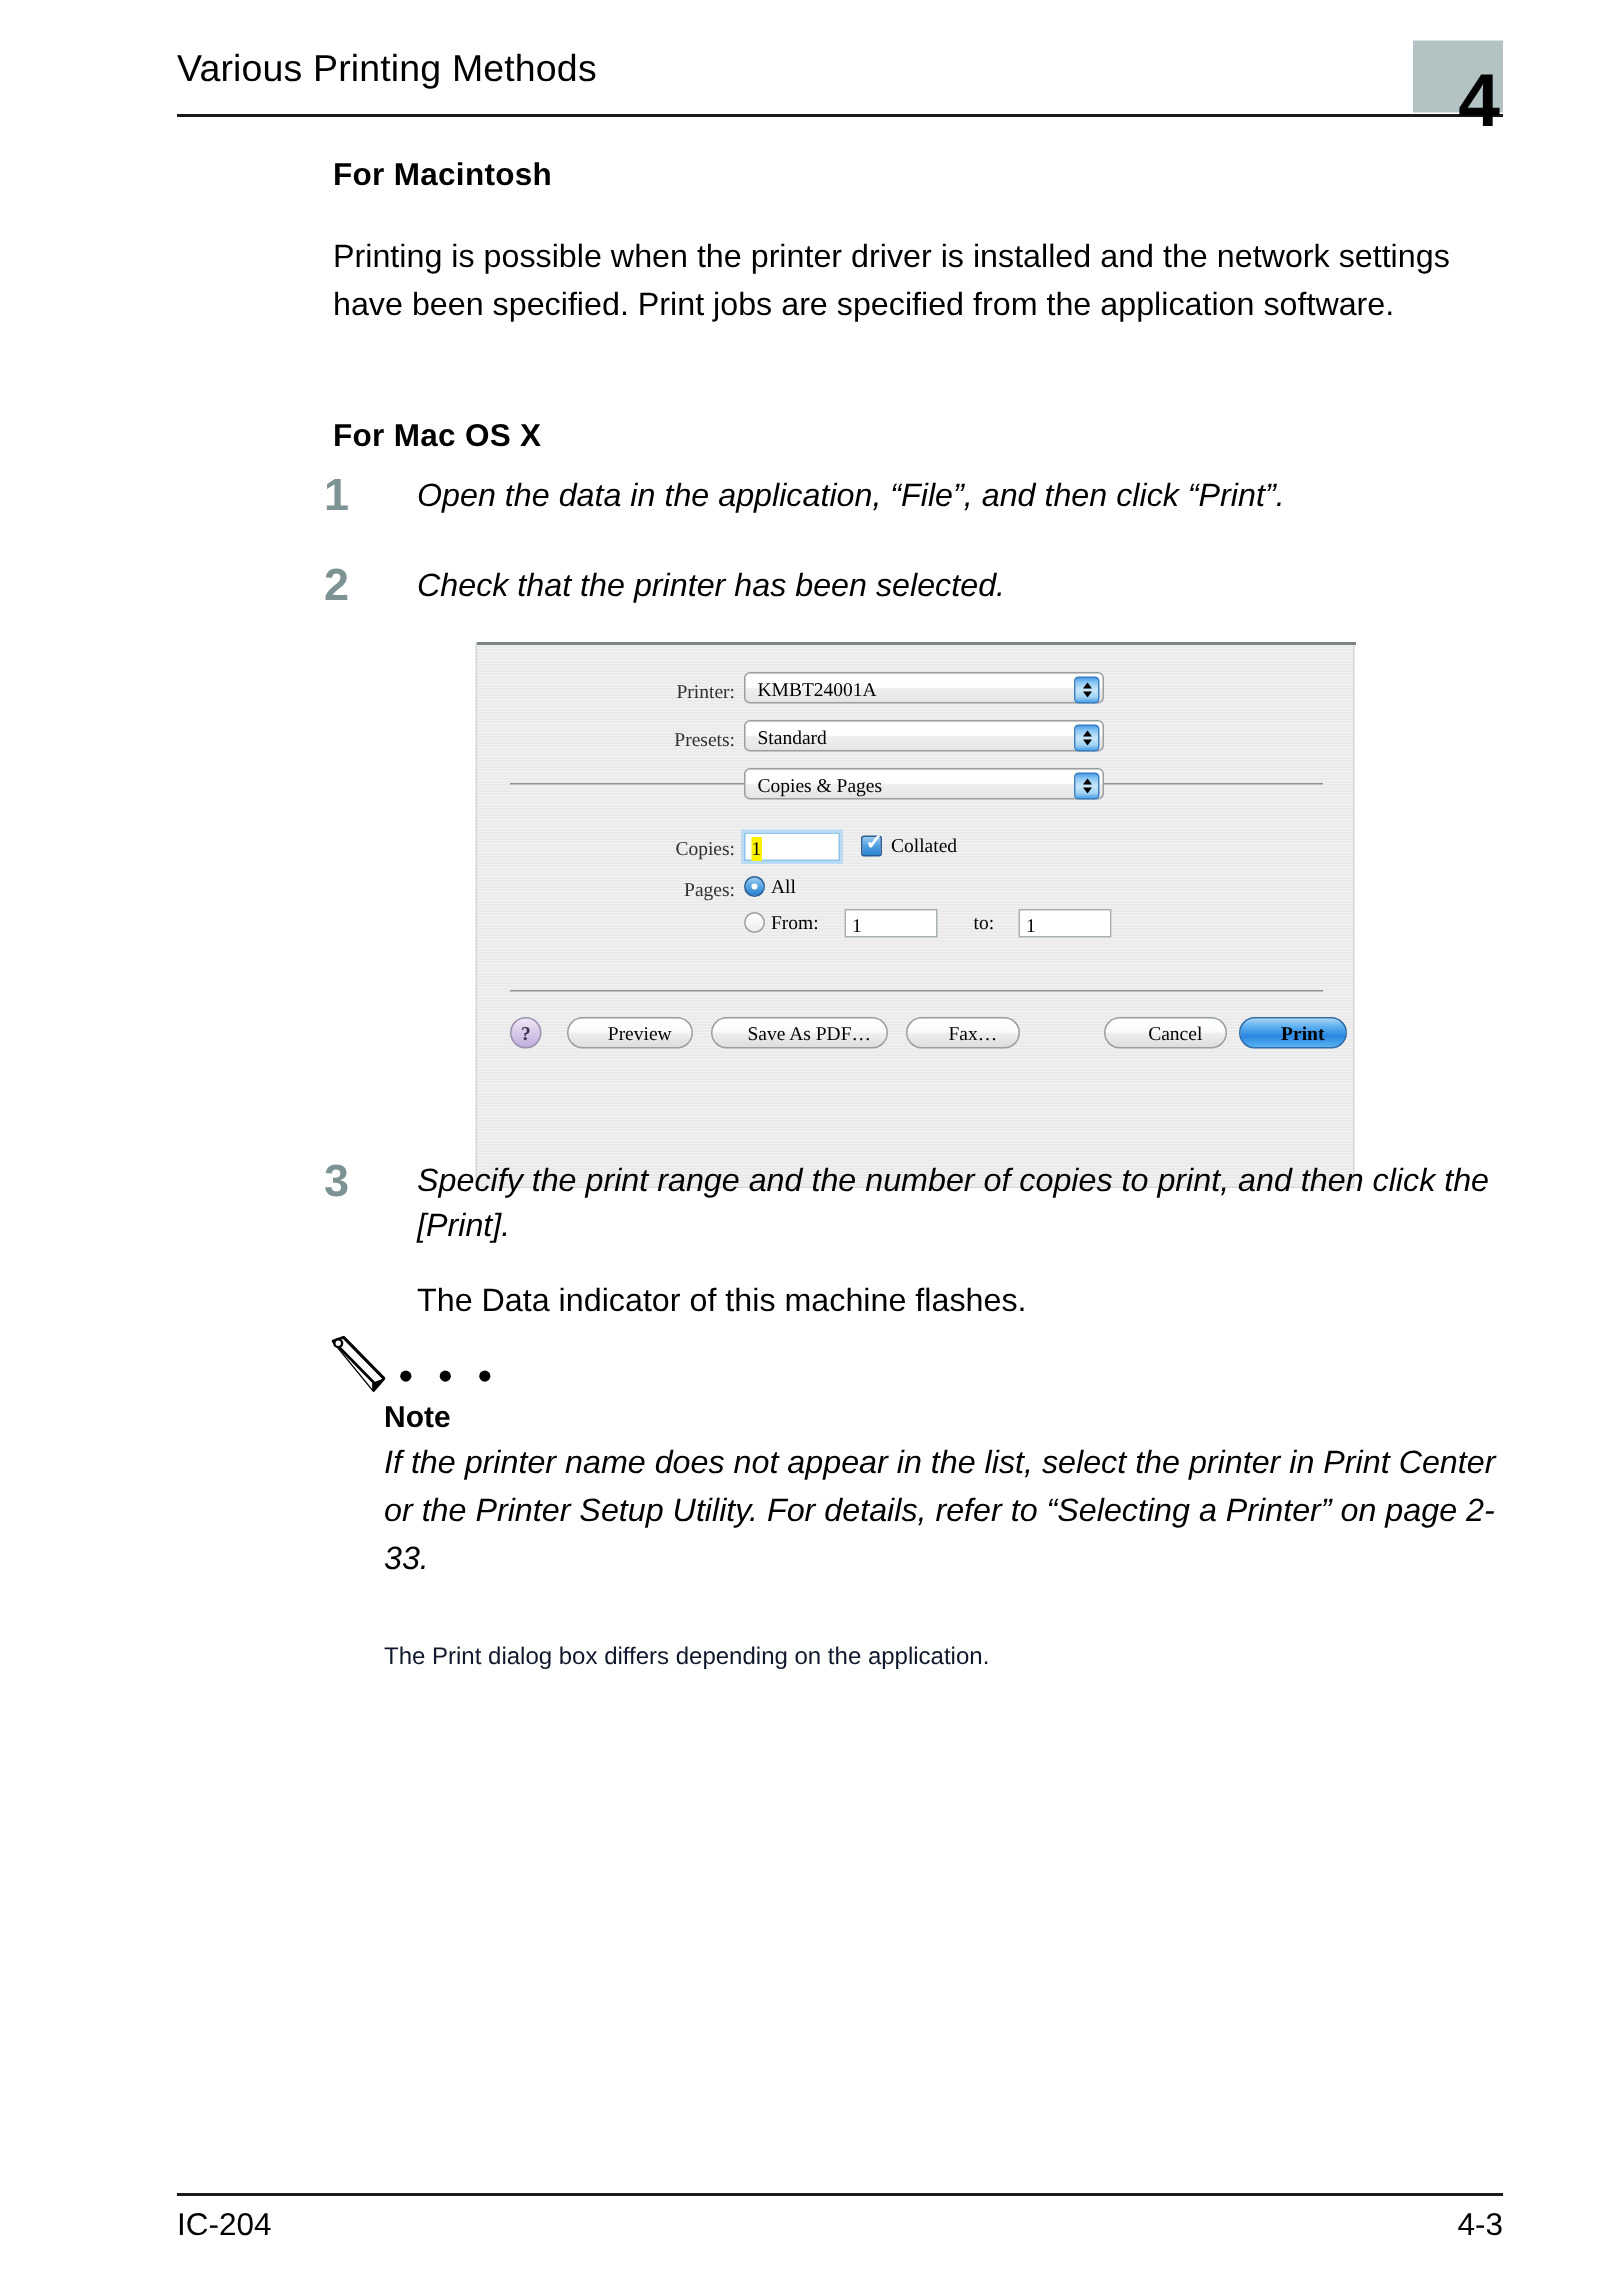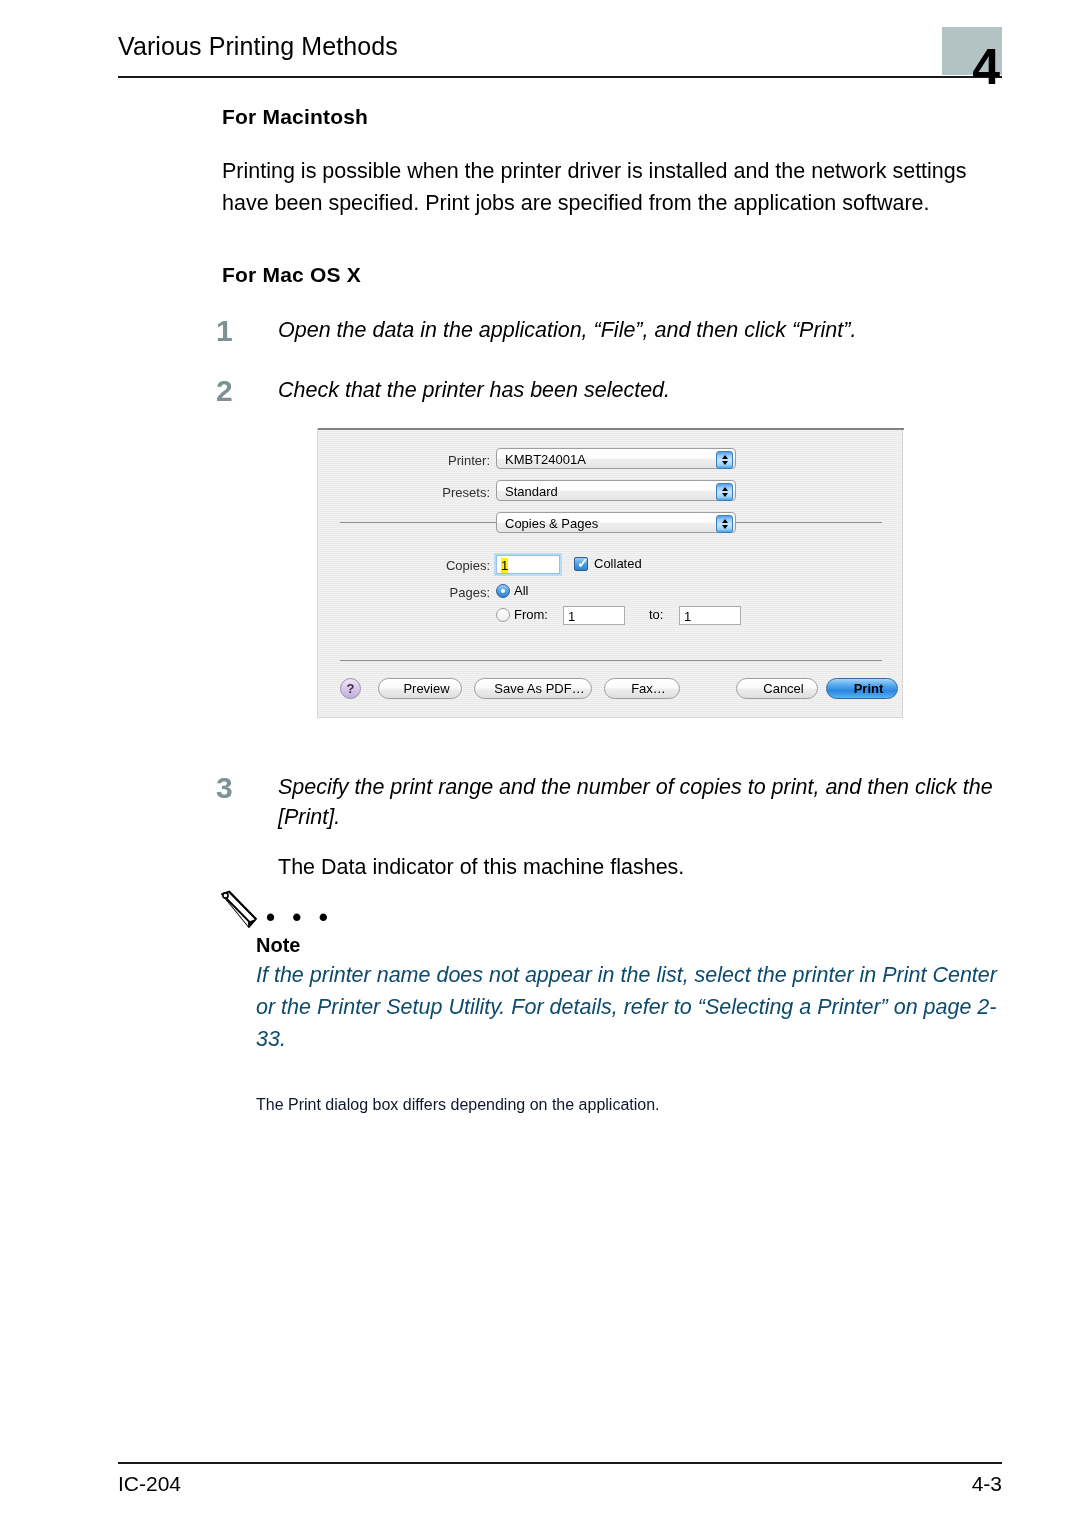--- a/index.html
+++ b/index.html
@@ -75,21 +75,21 @@
     margin: 0 0 26px 0;
     letter-spacing: 0.2px;
   }
   .body-para {
     font-size: 21.5px;
     line-height: 32px;
     color: #000;
     margin: 0;
     width: 784px;
   }
-  .heading-gap-top { margin-top: 44px; }
+  .heading-gap-top { margin-top: 60px; }
 
   
   .steps {
     position: absolute;
     left: 216px;
     top: 315px;
     width: 800px;
   }
   .step-row {
     position: relative;
@@ -120,34 +120,34 @@
     line-height: 30px;
     color: #000;
   }
 
   
   .print-dialog {
     position: absolute;
     left: 317px;
     top: 428px;
     width: 586px;
-    height: 290px;
+    height: 364px;
     background:
       repeating-linear-gradient(
         to bottom,
         #f2f2f2 0px,
         #f2f2f2 1px,
         #eaeaea 1px,
         #eaeaea 2px
       );
     border-left: 1px solid #cfd8da;
     border-right: 1px solid #d6d6d6;
     border-bottom: 1px solid #d6d6d6;
     box-sizing: border-box;
-    font-family: Liberation Sans, sans-serif;
+    font-family: Liberation Serif, serif;
   }
   .dlg-topline {
     position: absolute;
     left: 0; top: 0;
     width: 586px; height: 0;
     border-top: 2px solid #7e8384;
   }
 
   .dlg-row-label {
     position: absolute;
@@ -364,21 +364,21 @@
     margin: 0 0 2px 40px;
     font-size: 20px;
     font-weight: bold;
     color: #000;
   }
   .note-body {
     margin: 0 0 0 40px;
     font-size: 21.5px;
     line-height: 32px;
     font-style: italic;
-    color: #0c4a6e;
+    color: #000000;
     width: 760px;
   }
   .note-body2 {
     margin: 34px 0 0 40px;
     font-size: 16px;
     line-height: 32px;
     color: #0f172a;
     width: 760px;
   }
 

